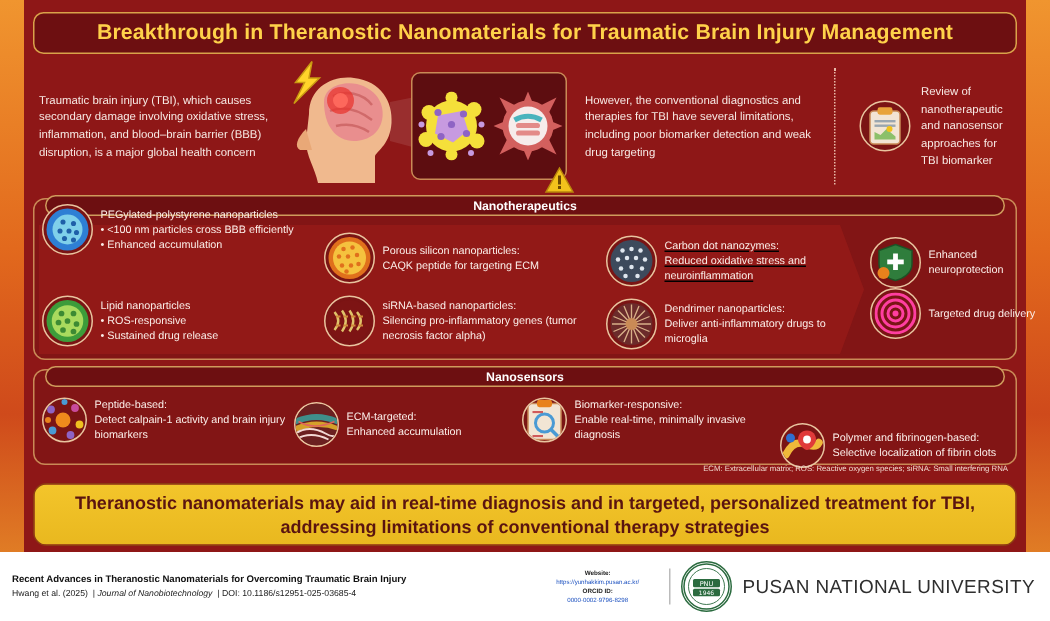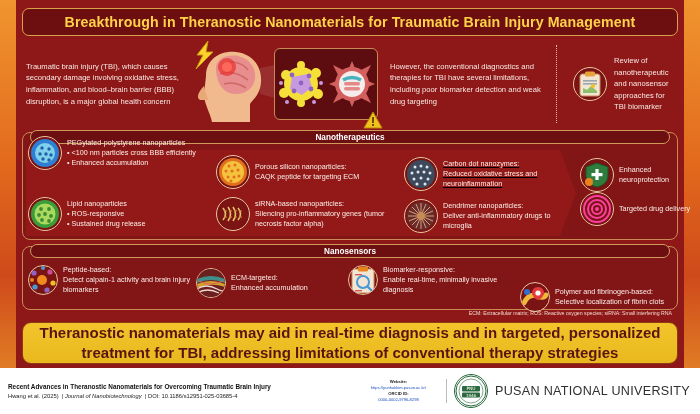--- a/index.html
+++ b/index.html
@@ -110,21 +110,21 @@
 
   
   .concl {
     position: absolute; left: 22px; right: 22px; top: 322px; height: 42px;
     background: linear-gradient(180deg,#f3c52b,#e9b81f);
     border: 1.4px solid #8d3b12;
     border-radius: 9px;
     display: flex; align-items: center; justify-content: center;
     text-align: center;
   }
-  .concl p { color: #5a1410; font-size: 15px; font-weight: bold; line-height: 1.35; padding: 0 14px;}
+  .concl p { color: #5a1410; font-size: 12px; font-weight: bold; line-height: 1.35; padding: 0 14px;}
 
   
   .footer {
     position: absolute; left: 0; right: 0; bottom: 0; height: 46px;
     background: #ffffff;
     display: flex; align-items: center;
   }
   .f-left { padding-left: 8px; flex: 1; }
   .f-title { font-size: 6.4px; font-weight: bold; color: #111; }
   .f-meta  { font-size: 5.8px; color: #222; margin-top: 3px; }

